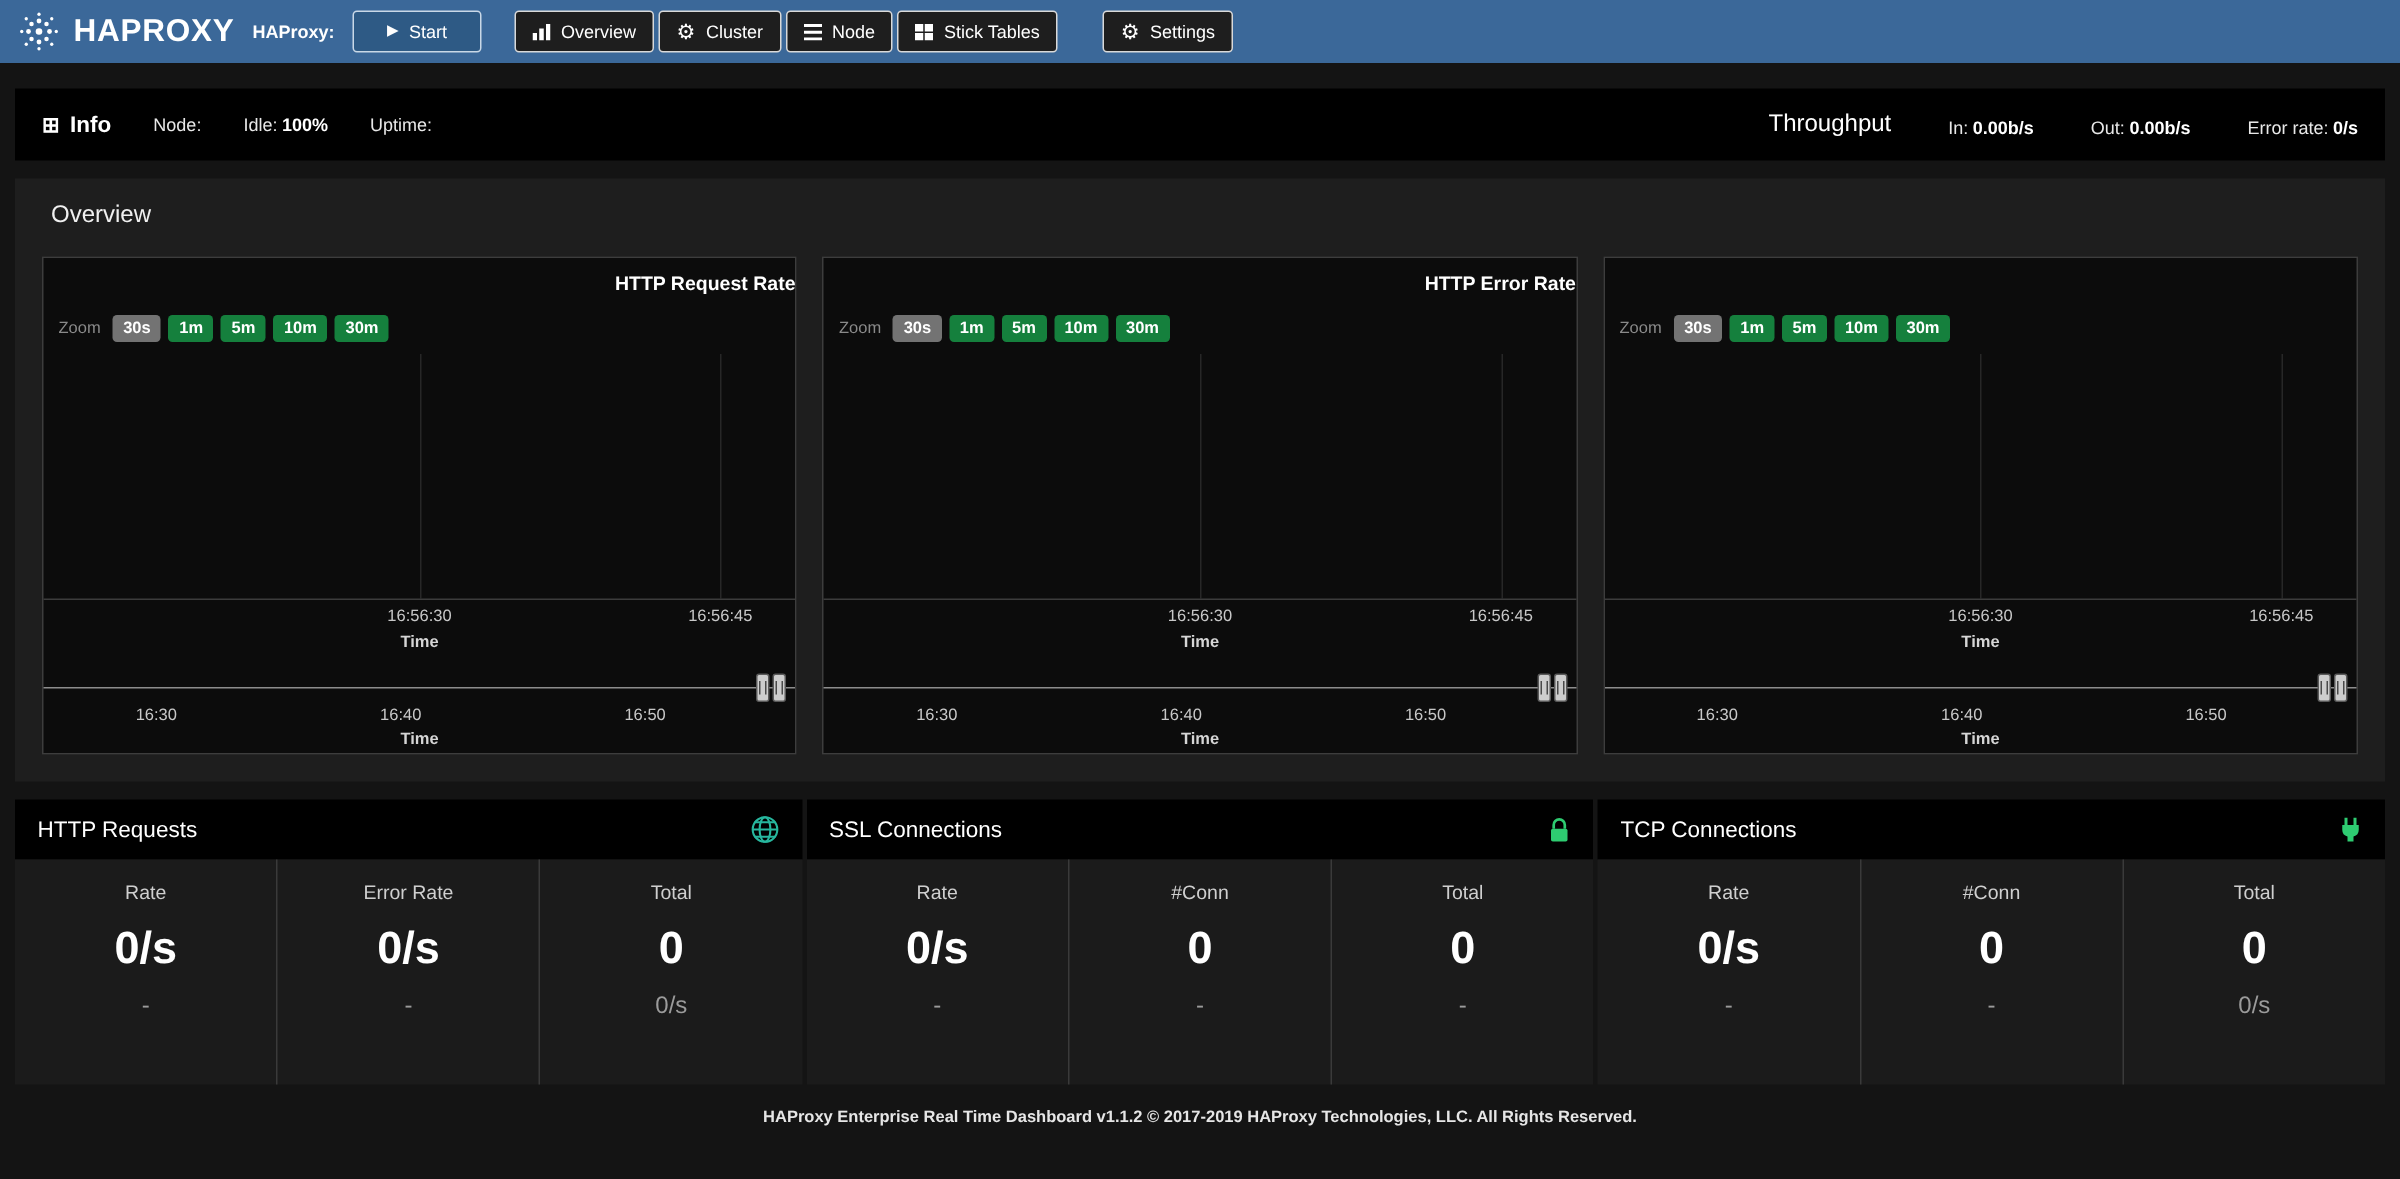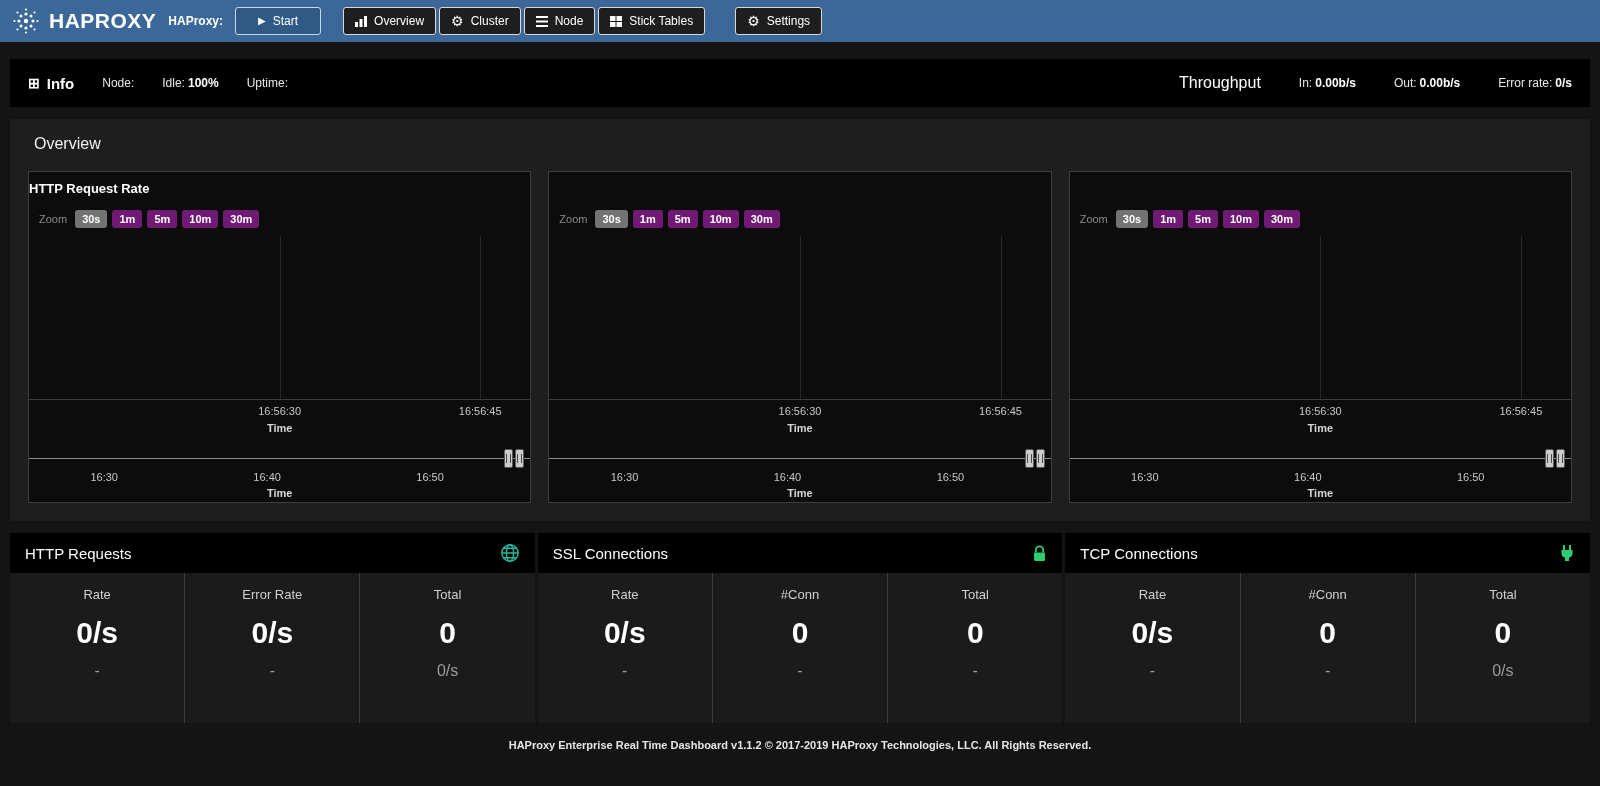--- a/index.html
+++ b/index.html
@@ -22,33 +22,33 @@
   .settings-btn { margin-left:18px; }
   .gear { font-size:14px; line-height:1; }
   .ico { display:inline-flex; align-items:center; }
 
   
   .info-bar { margin:17px 10px 0; background:#000; height:48px; display:flex; align-items:center; padding:0 18px; color:#fff; }
   .info-title { display:flex; align-items:center; gap:7px; font-size:15px; font-weight:bold; cursor:pointer; }
   .info-ico { font-size:14px; }
   .info-field { font-size:12px; color:#e8e8e8; margin-left:28px; white-space:nowrap; }
   .info-field b { color:#fff; margin-left:3px; }
-  .info-right { margin-left:auto; display:flex; align-items:center; gap:38px; }
+  .info-right { margin-left:auto; display:flex; align-items:flex-end; gap:38px; }
   .info-right .info-field { margin-left:0; }
   .thr { font-size:16px; }
 
   
   .overview { margin:12px 10px 0; background:#1e1e1e; padding:14px 8px 18px; }
   .overview-title { color:#f0f0f0; font-size:16px; margin:2px 0 18px; padding-left:16px; }
   .panels { display:flex; gap:17px; padding:0 10px; }
   .panel { flex:1; height:332px; background:#0c0c0c; border:1px solid #3d3d3d; position:relative; }
-  .panel-title { position:absolute; top:9px; left:0; right:0; text-align:left; color:#fff; font-size:13px; font-weight:bold; }
+  .panel-title { position:absolute; top:9px; left:0; right:0; text-align:right; color:#fff; font-size:13px; font-weight:bold; }
   .zoom-row { position:absolute; top:38px; left:10px; display:flex; align-items:center; gap:5px; }
   .zoom-label { color:#8a8a8a; font-size:11px; margin-right:3px; }
-  .zoom-btn { background:#701a75; border:0; border-radius:3px; color:#fff; font-size:11px; font-weight:bold; padding:3px 7px; cursor:pointer; font-family:inherit; }
+  .zoom-btn { background:#15803d; border:0; border-radius:3px; color:#fff; font-size:11px; font-weight:bold; padding:3px 7px; cursor:pointer; font-family:inherit; }
   .zoom-btn.selected { background:#737373; }
   .plot-area { position:absolute; left:1px; right:1px; top:62px; height:165px; }
   .gridline { position:absolute; top:64px; height:163px; width:1px; background:#272727; }
   .g1 { left:50%; } .g2 { left:90%; }
   .axis-line { position:absolute; left:0; right:0; top:227px; height:1px; background:#3c3c3c; }
   .xtick { position:absolute; top:233px; transform:translateX(-50%); color:#c8c8c8; font-size:11px; }
   .t1 { left:50%; } .t2 { left:90%; }
   .axis-title { position:absolute; top:250px; left:0; right:0; text-align:center; color:#d6d6d6; font-size:11px; font-weight:bold; }
   .nav-line { position:absolute; left:0; right:0; top:286px; height:1px; background:#8d8d8d; }
   .nav-tick { position:absolute; top:299px; transform:translateX(-50%); color:#c8c8c8; font-size:11px; }
@@ -206,20 +206,21 @@
       <div class="nav-line"></div>
       <div class="nav-tick n1">16:30</div>
       <div class="nav-tick n2">16:40</div>
       <div class="nav-tick n3">16:50</div>
       <div class="handle h1"></div>
       <div class="handle h2"></div>
       <div class="nav-title">Time</div>
     </div>
 
     <div class="panel">
+      <div class="panel-title">HTTP Error Rate</div>
       <div class="zoom-row">
         <span class="zoom-label">Zoom</span>
         <button class="zoom-btn selected">30s</button>
         <button class="zoom-btn">1m</button>
         <button class="zoom-btn">5m</button>
         <button class="zoom-btn">10m</button>
         <button class="zoom-btn">30m</button>
       </div>
       <div class="plot-area"></div>
       <div class="gridline g1"></div>

